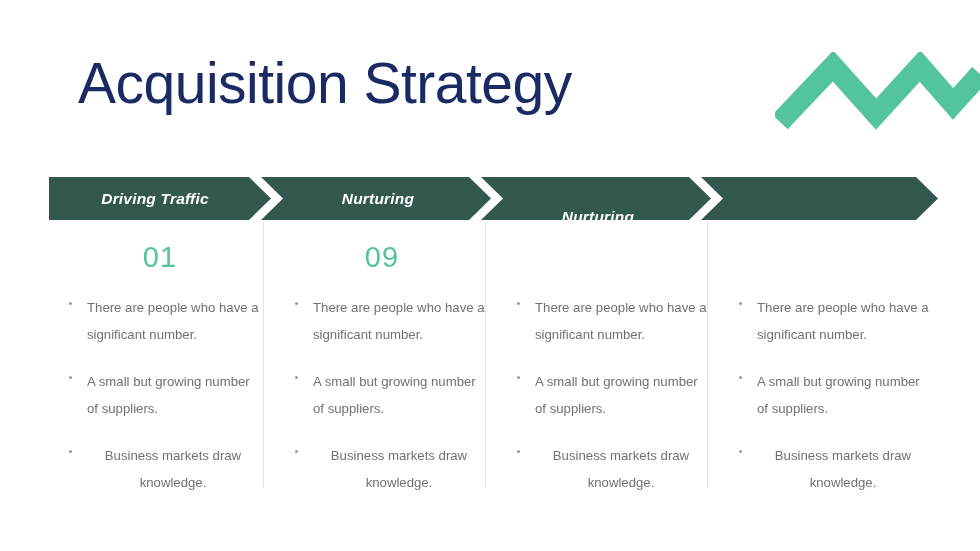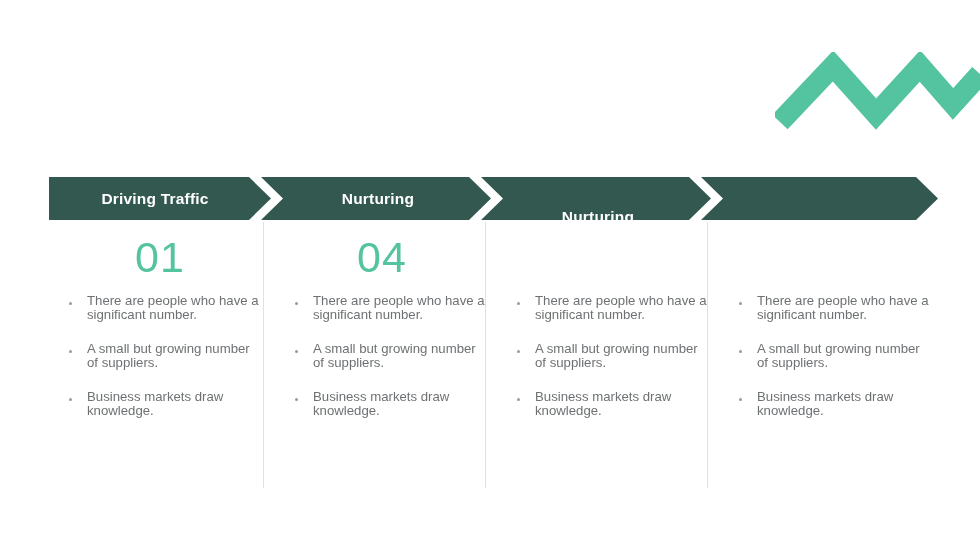--- a/index.html
+++ b/index.html
@@ -60,20 +60,21 @@
     position: absolute;
     top: 0;
     height: 43px;
     line-height: 43px;
     color: #ffffff;
     font-size: 15.5px;
     font-weight: 700;
     letter-spacing: 0.2px;
     text-align: center;
     white-space: nowrap;
+    font-style: italic;
   }
 
   
   #columns {
     position: absolute;
     left: 49px;
     top: 228px;
     width: 889px;
     height: 262px;
   }
@@ -89,57 +90,58 @@
     width: 1px;
     height: 266px;
     background: #dfe1e2;
   }
   .col-number {
     position: absolute;
     left: 0;
     top: 8px;
     width: 222px;
     text-align: center;
-    font-size: 43px;
+    font-size: 29px;
     font-weight: 400;
     letter-spacing: 1px;
     color: #54c39f;
     line-height: 42px;
   }
   .bullet-list {
     position: absolute;
     left: 0;
     top: 66px;
     width: 200px;
   }
   .bullet-item {
     position: relative;
     padding-left: 28px;
     margin-bottom: 20px;
     font-size: 13.2px;
-    line-height: 14px;
+    line-height: 27px;
     color: #6e7173;
     font-weight: 400;
   }
-  .bullet-item:last-child { margin-bottom: 4px; }
+  .bullet-item:last-child { margin-bottom: 4px; text-align: center; }
   .bullet-dot {
     position: absolute;
     left: 10px;
     top: 8px;
     width: 3px;
     height: 3px;
     border-radius: 50%;
     background: #98999b;
   }
 </style>
 </head>
 <body>
 
 <div id="slide">
 
+  <div id="slide-title">Acquisition Strategy</div>
 
   <div id="zigzag">
     <svg width="205" height="80" viewBox="0 0 205 80" xmlns="http://www.w3.org/2000/svg">
       <polyline points="5,70 58,14 101,62 145,14 178,52 205,22" fill="none" stroke="#54c39f" stroke-width="21" stroke-linecap="butt" stroke-linejoin="miter"></polyline>
     </svg>
   </div>
 
   <div id="banner">
     <svg width="889" height="43" viewBox="0 0 889 43" xmlns="http://www.w3.org/2000/svg">
 
@@ -173,21 +175,21 @@
         <div class="bullet-item">
           <span class="bullet-dot"></span>
           <span>Business markets draw knowledge.</span>
         </div>
       </div>
     </div>
 
     <div class="col-divider" style="left:214px;"></div>
 
     <div class="column" style="left:222px;">
-      <div class="col-number">04</div>
+      <div class="col-number">09</div>
       <div class="bullet-list" style="left:14px;">
         <div class="bullet-item">
           <span class="bullet-dot"></span>
           <span>There are people who have a significant number.</span>
         </div>
         <div class="bullet-item">
           <span class="bullet-dot"></span>
           <span>A small but growing number of suppliers.</span>
         </div>
         <div class="bullet-item">

